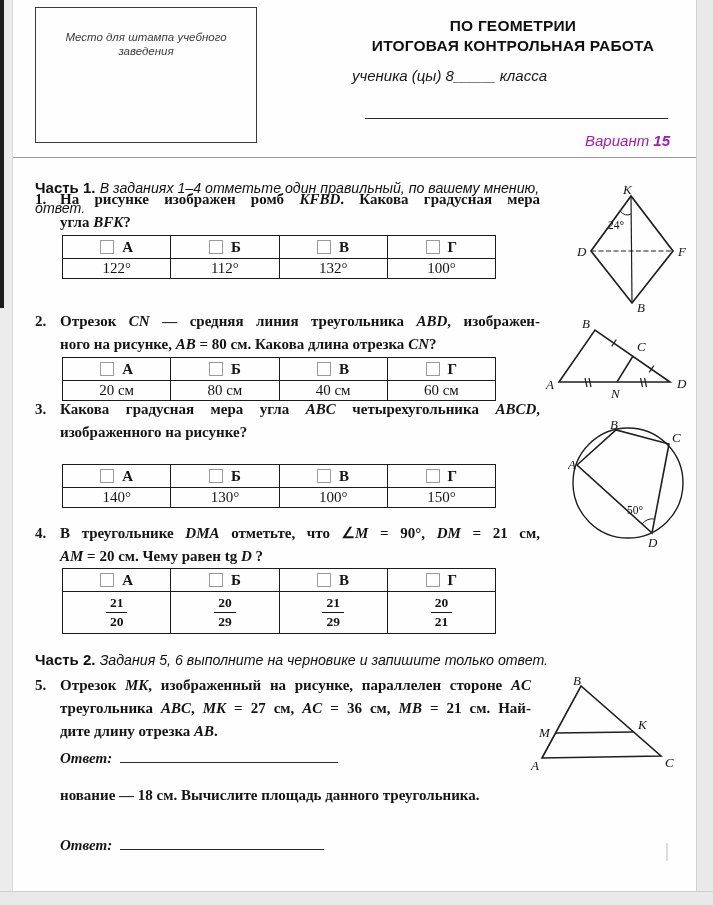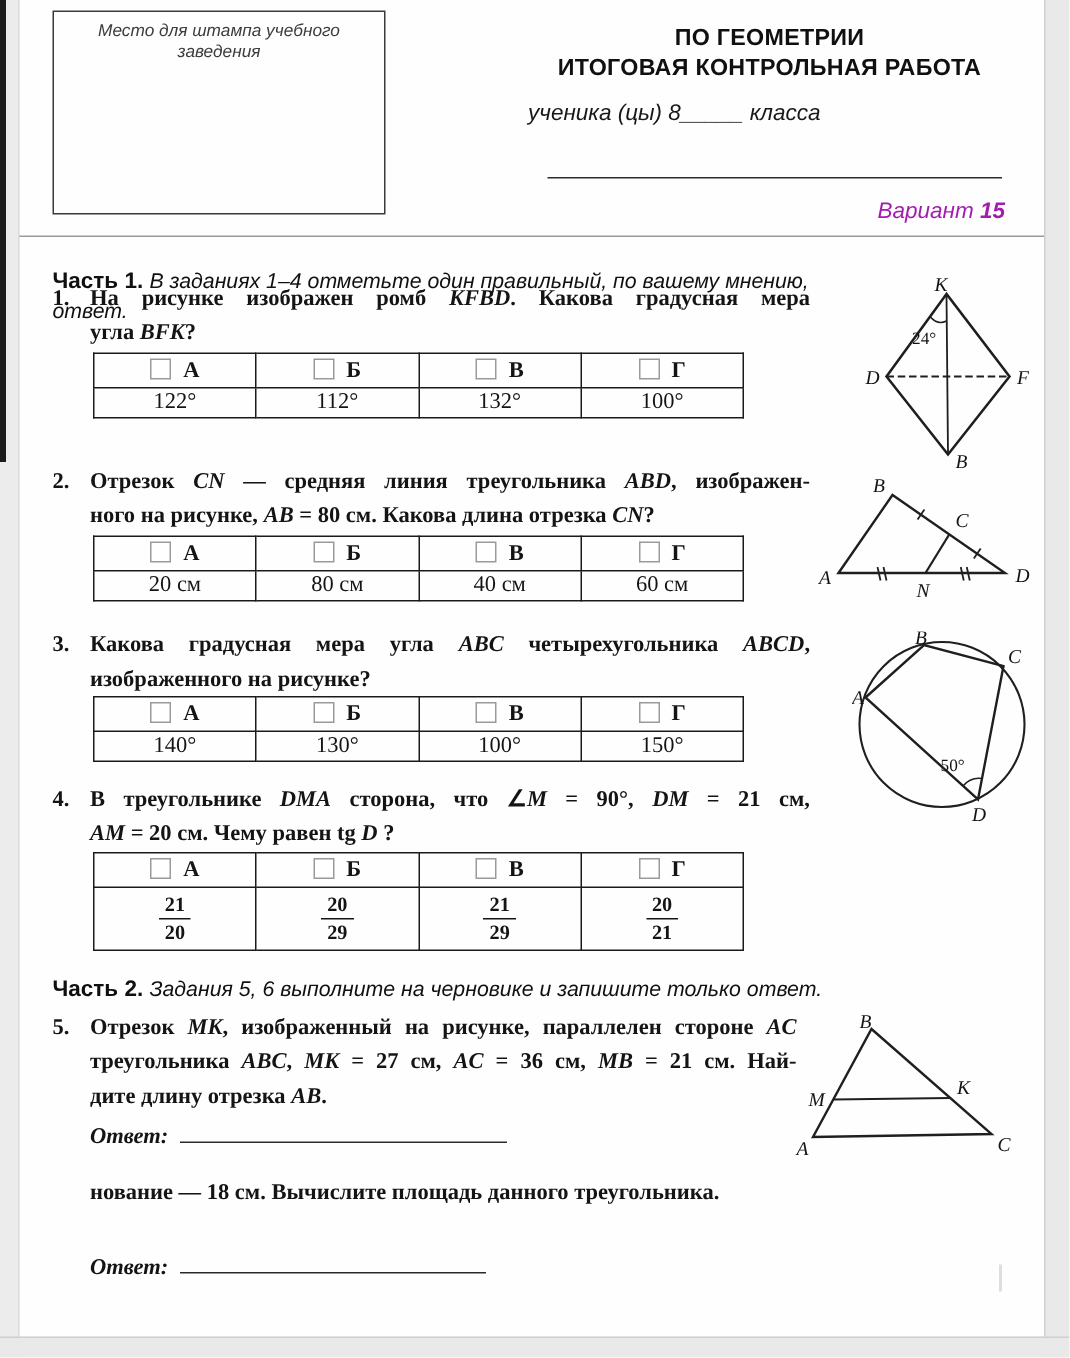--- a/index.html
+++ b/index.html
@@ -7,21 +7,21 @@
   .page { position:relative; width:713px; height:905px; background:#fefefe; overflow:hidden; }
 
   
   .edge-left-gray  { position:absolute; left:0; top:0; width:13px; height:100%; background:#ececec; border-right:1px solid #dcdcdc; }
   .edge-left-black { position:absolute; left:0; top:0; width:4px; height:308px; background:#1c1c1c; }
   .edge-right      { position:absolute; left:696px; top:0; width:17px; height:100%; background:#e9e9e9; border-left:1px solid #cfcfcf; }
   .edge-bottom     { position:absolute; left:0; top:891px; width:100%; height:14px; background:#e9e9e9; border-top:1px solid #cfcfcf; }
   .scan-artifact   { position:absolute; left:666px; top:843px; width:2px; height:18px; background:#dedede; }
 
   
-  .stamp-box { position:absolute; left:35px; top:7px; width:222px; height:136px; border:1.4px solid #3a3a3a; padding:6px 12px; }
+  .stamp-box { position:absolute; left:35px; top:7px; width:222px; height:136px; border:1.4px solid #3a3a3a; padding:22px 12px; }
   .stamp-note { font:italic 11.5px/14px "Liberation Sans", sans-serif; color:#3c3c3c; text-align:center; }
   .title-block { position:absolute; left:352px; top:16px; width:322px; text-align:center; }
   .title-line { font:bold 15.5px/20px "Liberation Sans", sans-serif; color:#101010; letter-spacing:.2px; }
   .student-line { position:absolute; left:352px; top:66px; width:322px; text-align:left;
                   font:italic 15px/20px "Liberation Sans", sans-serif; color:#181818; }
   .name-line { position:absolute; left:365px; top:118px; width:303px; border-top:1.5px solid #2a2a2a; }
   .variant { position:absolute; left:470px; top:131px; width:200px; text-align:right;
              font:italic 15px/20px "Liberation Sans", sans-serif; color:#a21caf; }
   .variant b { font-weight:bold; }
   .sep-line { position:absolute; left:13px; top:157px; width:683px; border-top:1px solid #9a9a9a; }
@@ -125,21 +125,21 @@
     </tr>
     <tr class="vrow">
       <td>20 см</td>
       <td>80 см</td>
       <td>40 см</td>
       <td>60 см</td>
     </tr>
   </tbody>
     </table>
 
-  <div class="qblock" style="top:419px; width:505px">
+  <div class="qblock" style="top:398px; width:505px">
     <div class="qline just"><span class="qnum">3.</span><span><span>Какова градусная мера угла </span><span class="vr">ABC</span><span> четырехугольника </span><span class="vr">ABCD</span><span>,</span></span></div>
     <div class="qline cont"><span>изображенного на рисунке?</span></div>
   </div>
   <table class="opts" style="top:464px">
     <tbody>
         <tr class="hrow">
       <td><span class="cb"></span><span class="letter">А</span></td>
       <td><span class="cb"></span><span class="letter">Б</span></td>
       <td><span class="cb"></span><span class="letter">В</span></td>
       <td><span class="cb"></span><span class="letter">Г</span></td>
@@ -147,21 +147,21 @@
     <tr class="vrow">
       <td>140°</td>
       <td>130°</td>
       <td>100°</td>
       <td>150°</td>
     </tr>
   </tbody>
     </table>
 
   <div class="qblock" style="top:522px; width:505px">
-    <div class="qline just"><span class="qnum">4.</span><span><span>В треугольнике </span><span class="vr">DMA</span><span> сторона, что ∠</span><span class="vr">M</span><span> = 90°, </span><span class="vr">DM</span><span> = 21 см,</span></span></div>
+    <div class="qline just"><span class="qnum">4.</span><span><span>В треугольнике </span><span class="vr">DMA</span><span> отметьте, что ∠</span><span class="vr">M</span><span> = 90°, </span><span class="vr">DM</span><span> = 21 см,</span></span></div>
     <div class="qline cont"><span class="vr">AM</span><span> = 20 см. Чему равен  tg </span><span class="vr">D</span><span> ?</span></div>
   </div>
   <table class="opts tall" style="top:568px">
     <tbody>
         <tr class="hrow">
       <td><span class="cb"></span><span class="letter">А</span></td>
       <td><span class="cb"></span><span class="letter">Б</span></td>
       <td><span class="cb"></span><span class="letter">В</span></td>
       <td><span class="cb"></span><span class="letter">Г</span></td>
     </tr>

